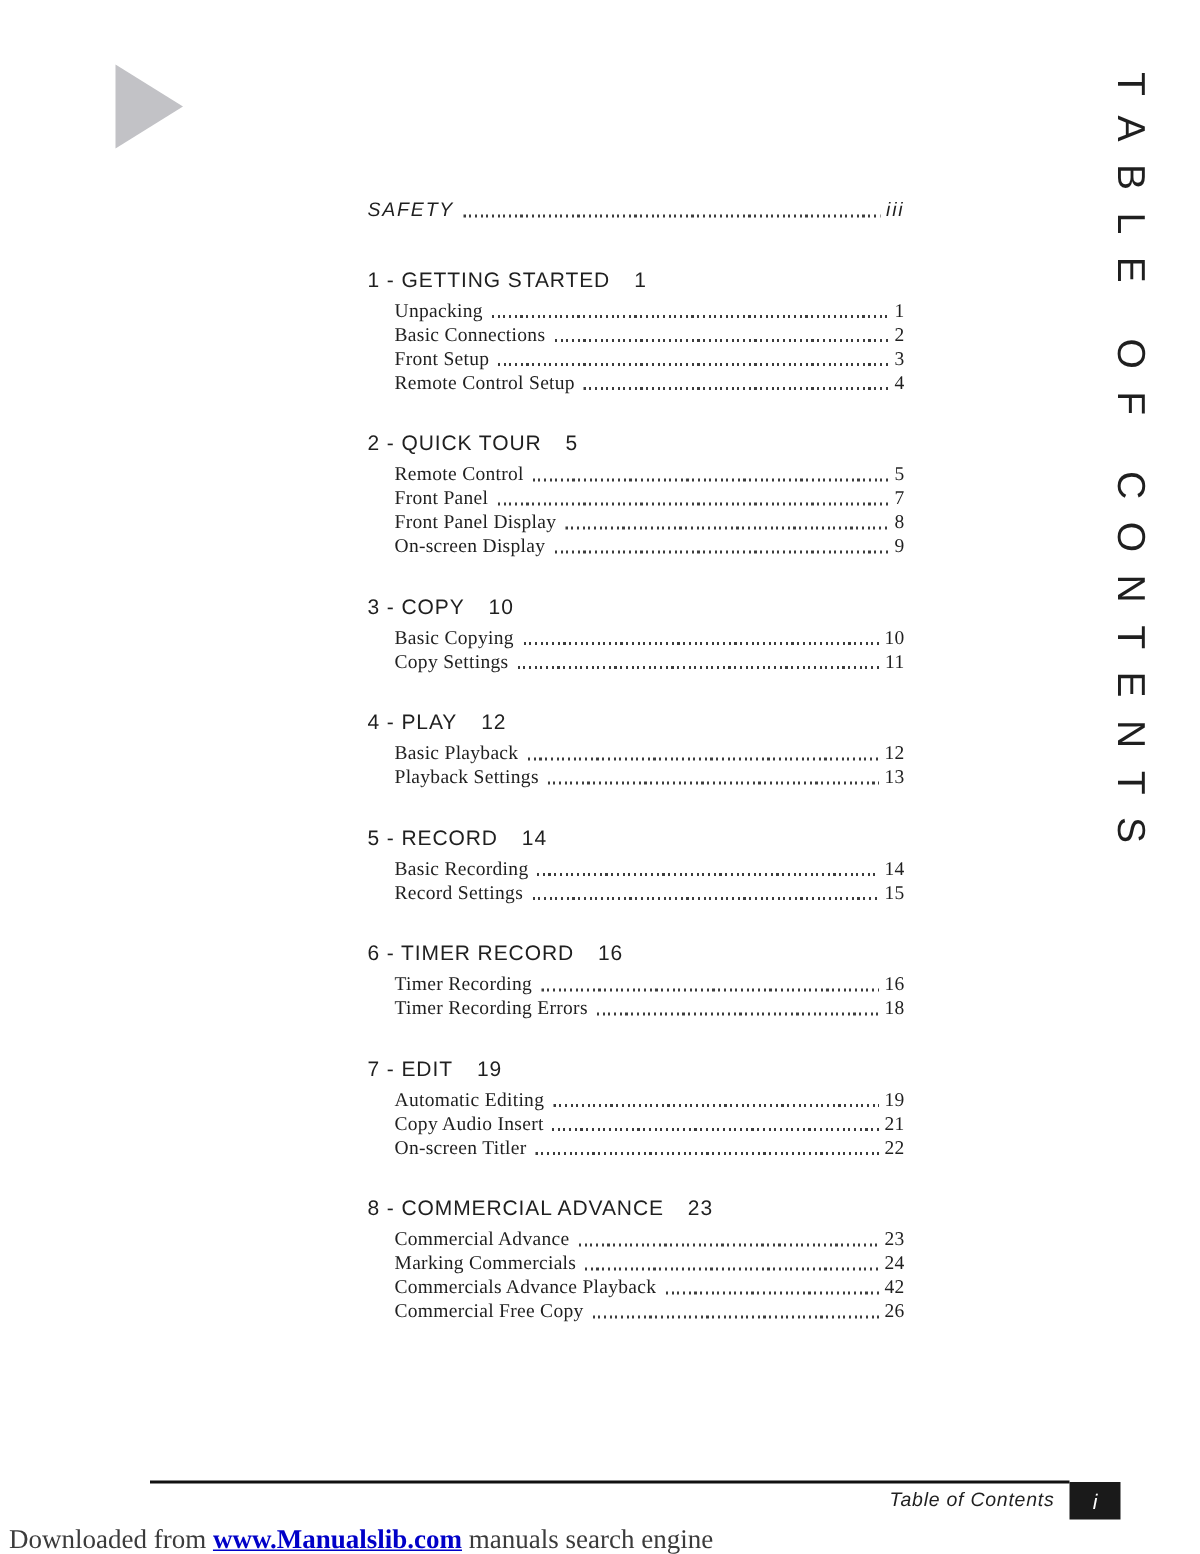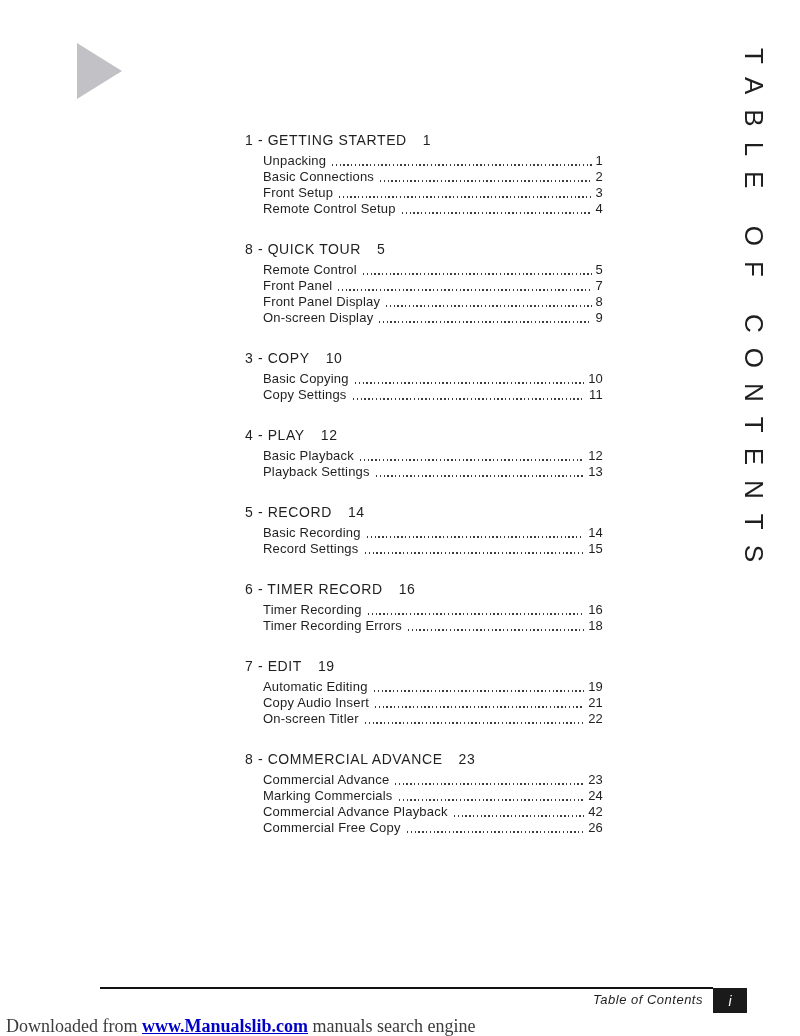--- a/index.html
+++ b/index.html
@@ -55,21 +55,21 @@
   .front-row .pagenum{font-style:italic;}
   .toc-section{margin-top:24px;}
   .toc-section:first-of-type{margin-top:0;}
   .section-header{
     height:17px; line-height:17px;
     font-size:14px; letter-spacing:0.6px;
     margin-bottom:4px;
     display:flex;
   }
   .section-header .secpage{margin-left:16px;}
-  .section-items .row{padding-left:18px; letter-spacing:0.2px;}
+  .section-items .row{padding-left:18px; letter-spacing:0.2px;font-family:Liberation Serif, serif;}
   .pagenum{text-align:right;}
   
   .footer-rule{
     position:absolute; left:100px; top:987px; width:613px; height:2px;
     background:#111;
   }
   .footer-label{
     position:absolute; left:450px; top:992px; width:253px;
     text-align:right; font-size:13px; font-style:italic; letter-spacing:0.5px;
   }
@@ -90,20 +90,25 @@
   }
 </style>
 </head>
 <body>
 
 <div class="triangle"></div>
 
 <div class="vtitle">TABLE OF CONTENTS</div>
 
 <div class="toc">
+  <div class="row front-row">
+    <span>SAFETY</span>
+    <span class="leader"></span>
+    <span class="pagenum">iii</span>
+  </div>
   <div id="sections">
       <div class="toc-section">
         <div class="section-header">
           <span>1 - GETTING STARTED</span>
           <span class="secpage">1</span>
         </div>
         <div class="section-items">
           <div class="row">
             <span>Unpacking</span>
             <span class="leader"></span>
@@ -121,21 +126,21 @@
           </div>
           <div class="row">
             <span>Remote Control Setup</span>
             <span class="leader"></span>
             <span class="pagenum">4</span>
           </div>
         </div>
       </div>
       <div class="toc-section">
         <div class="section-header">
-          <span>8 - QUICK TOUR</span>
+          <span>2 - QUICK TOUR</span>
           <span class="secpage">5</span>
         </div>
         <div class="section-items">
           <div class="row">
             <span>Remote Control</span>
             <span class="leader"></span>
             <span class="pagenum">5</span>
           </div>
           <div class="row">
             <span>Front Panel</span>
@@ -259,21 +264,21 @@
             <span>Commercial Advance</span>
             <span class="leader"></span>
             <span class="pagenum">23</span>
           </div>
           <div class="row">
             <span>Marking Commercials</span>
             <span class="leader"></span>
             <span class="pagenum">24</span>
           </div>
           <div class="row">
-            <span>Commercial Advance Playback</span>
+            <span>Commercials Advance Playback</span>
             <span class="leader"></span>
             <span class="pagenum">42</span>
           </div>
           <div class="row">
             <span>Commercial Free Copy</span>
             <span class="leader"></span>
             <span class="pagenum">26</span>
           </div>
         </div>
       </div>

